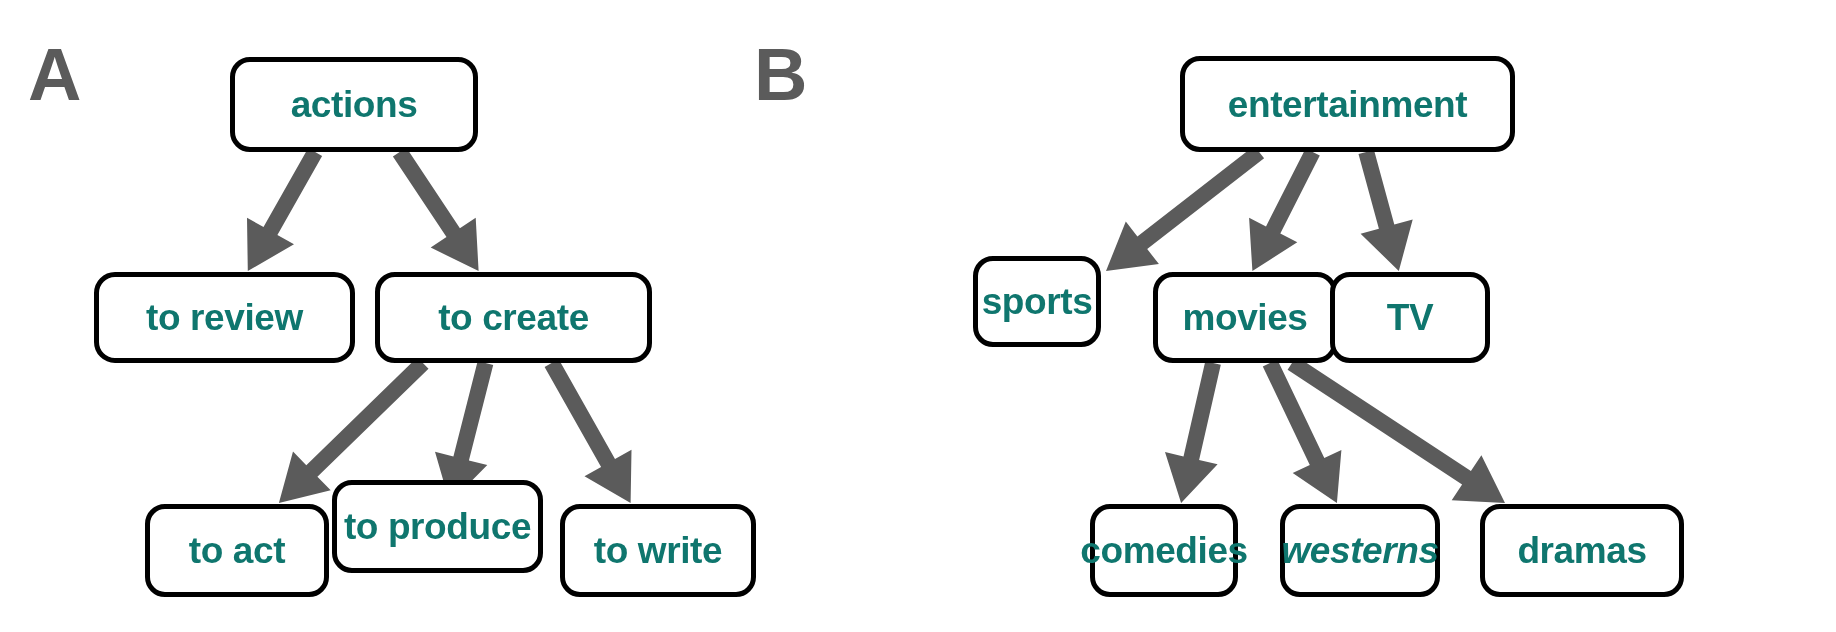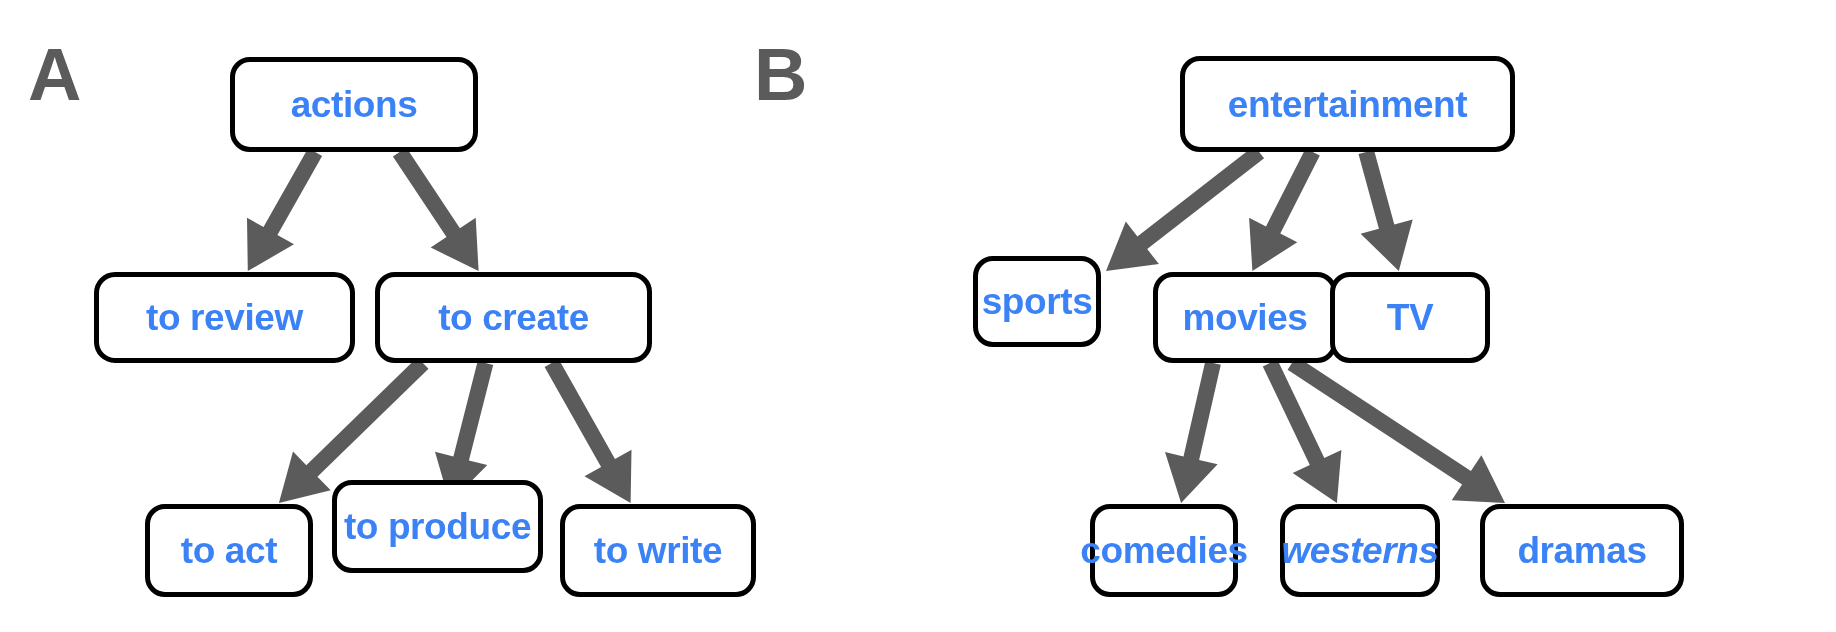--- a/index.html
+++ b/index.html
@@ -48,21 +48,21 @@
     display: flex;
     align-items: center;
     justify-content: center;
     z-index: 3;
   }
   .node-label {
     font-family: "Liberation Sans", sans-serif;
     font-weight: bold;
     font-size: 37px;
     line-height: 1;
-    color: #3b82f6;
+    color: #0f766e;
     white-space: nowrap;
     letter-spacing: -0.4px;
   }
 </style>
 </head>
 <body>
 
 <div id="figure">
 
   <div class="panel-label" id="label-A">A</div>
@@ -86,21 +86,21 @@
   <div id="node-layer">
       <div class="node" style="left: 230px; top: 57px; width: 248px; height: 95px;">
         <span class="node-label">actions</span>
       </div>
       <div class="node" style="left: 94px; top: 272px; width: 261px; height: 91px; border-radius: 21px;">
         <span class="node-label">to review</span>
       </div>
       <div class="node" style="left: 375px; top: 272px; width: 277px; height: 91px;">
         <span class="node-label">to create</span>
       </div>
-      <div class="node" style="left: 145px; top: 504px; width: 168px; height: 93px;">
+      <div class="node" style="left: 145px; top: 504px; width: 184px; height: 93px;">
         <span class="node-label">to act</span>
       </div>
       <div class="node" style="left: 332px; top: 480px; width: 211px; height: 93px;">
         <span class="node-label">to produce</span>
       </div>
       <div class="node" style="left: 560px; top: 504px; width: 196px; height: 93px;">
         <span class="node-label">to write</span>
       </div>
       <div class="node" style="left: 1180px; top: 56px; width: 335px; height: 96px;">
         <span class="node-label">entertainment</span>

